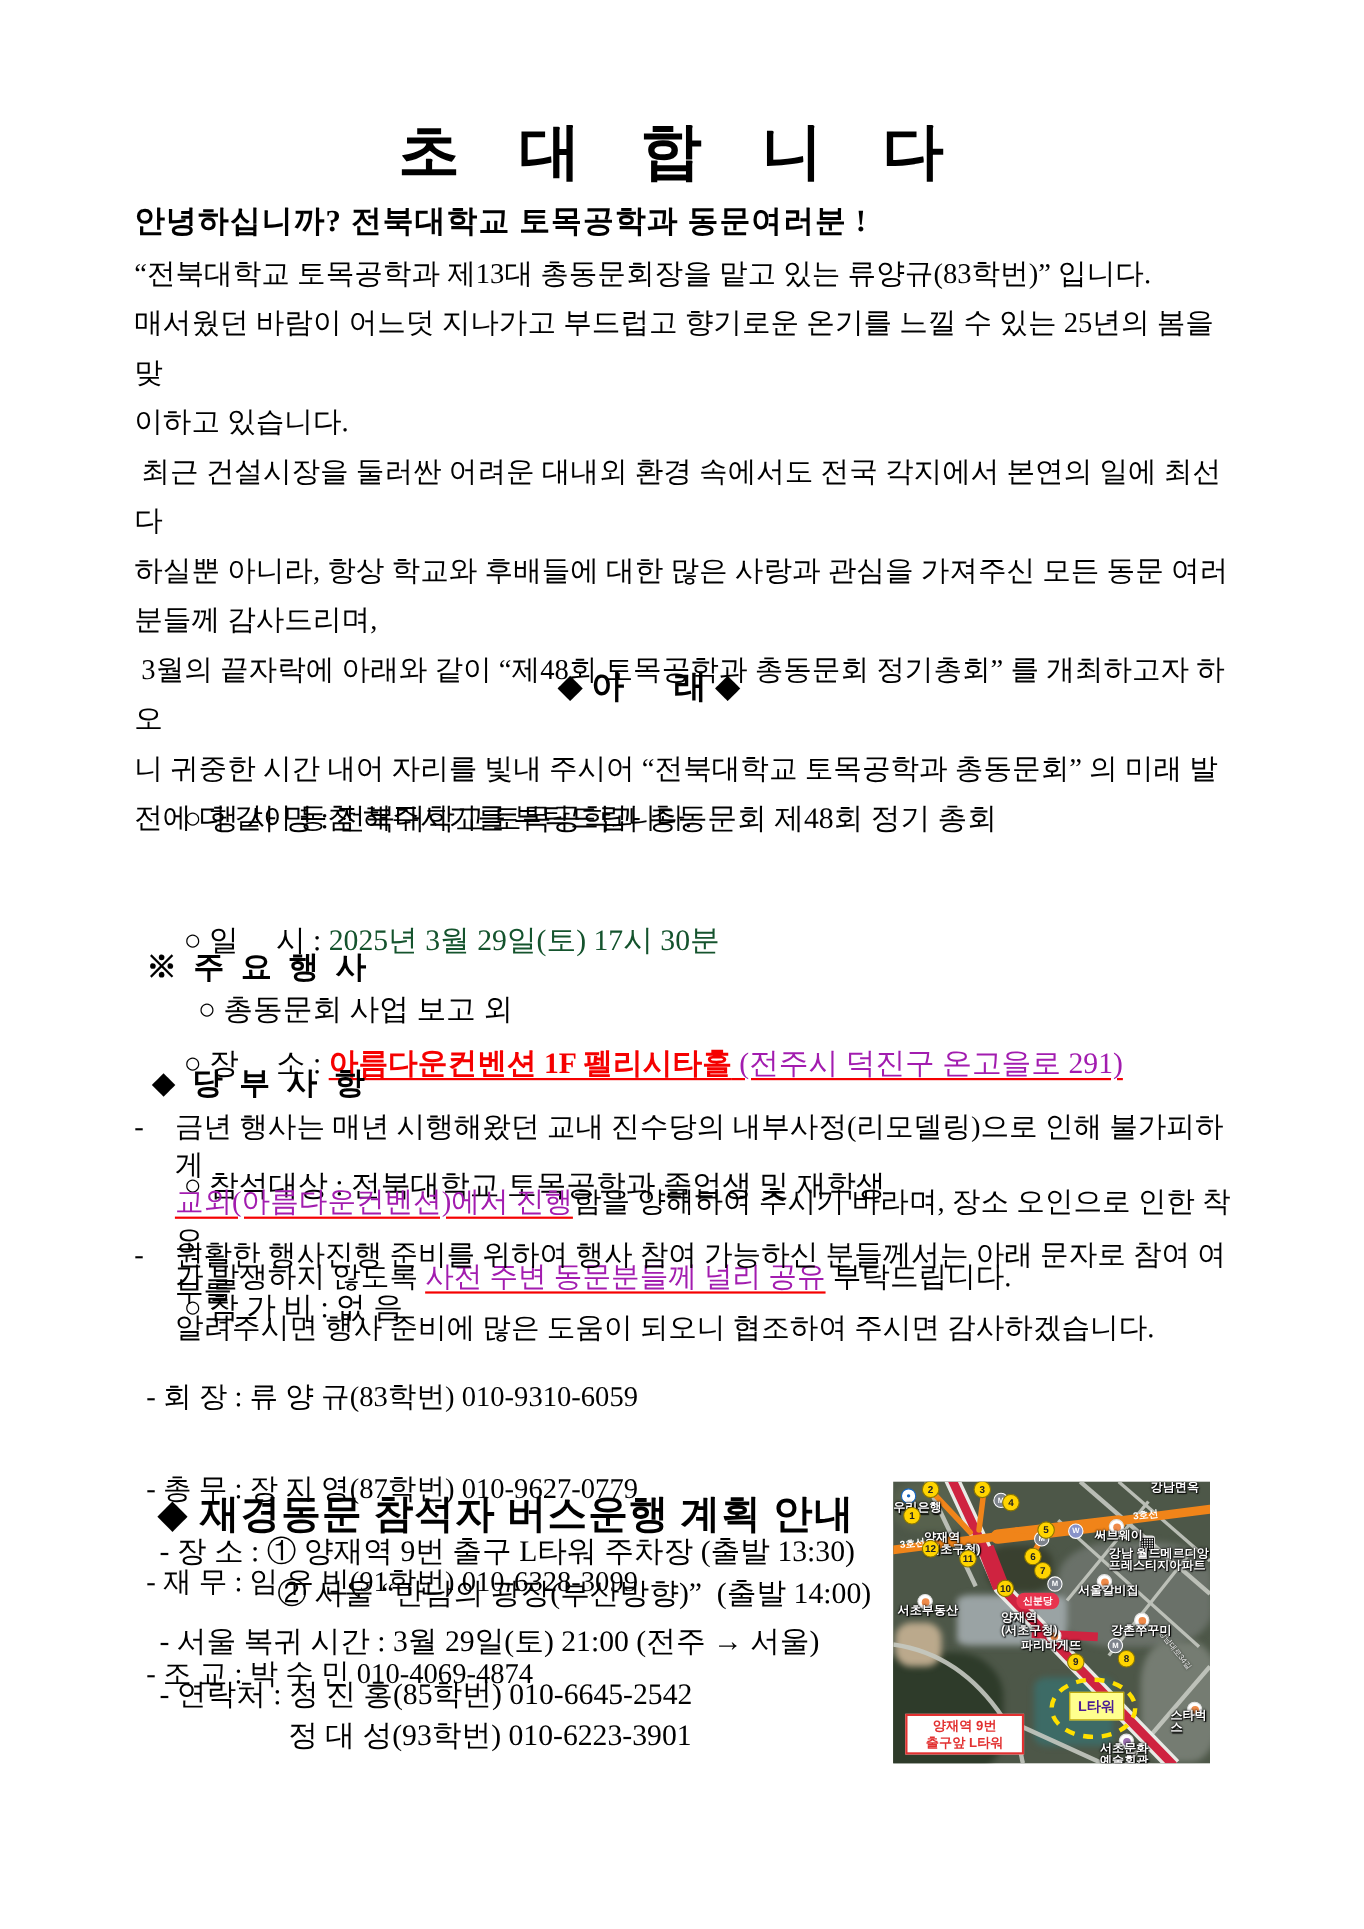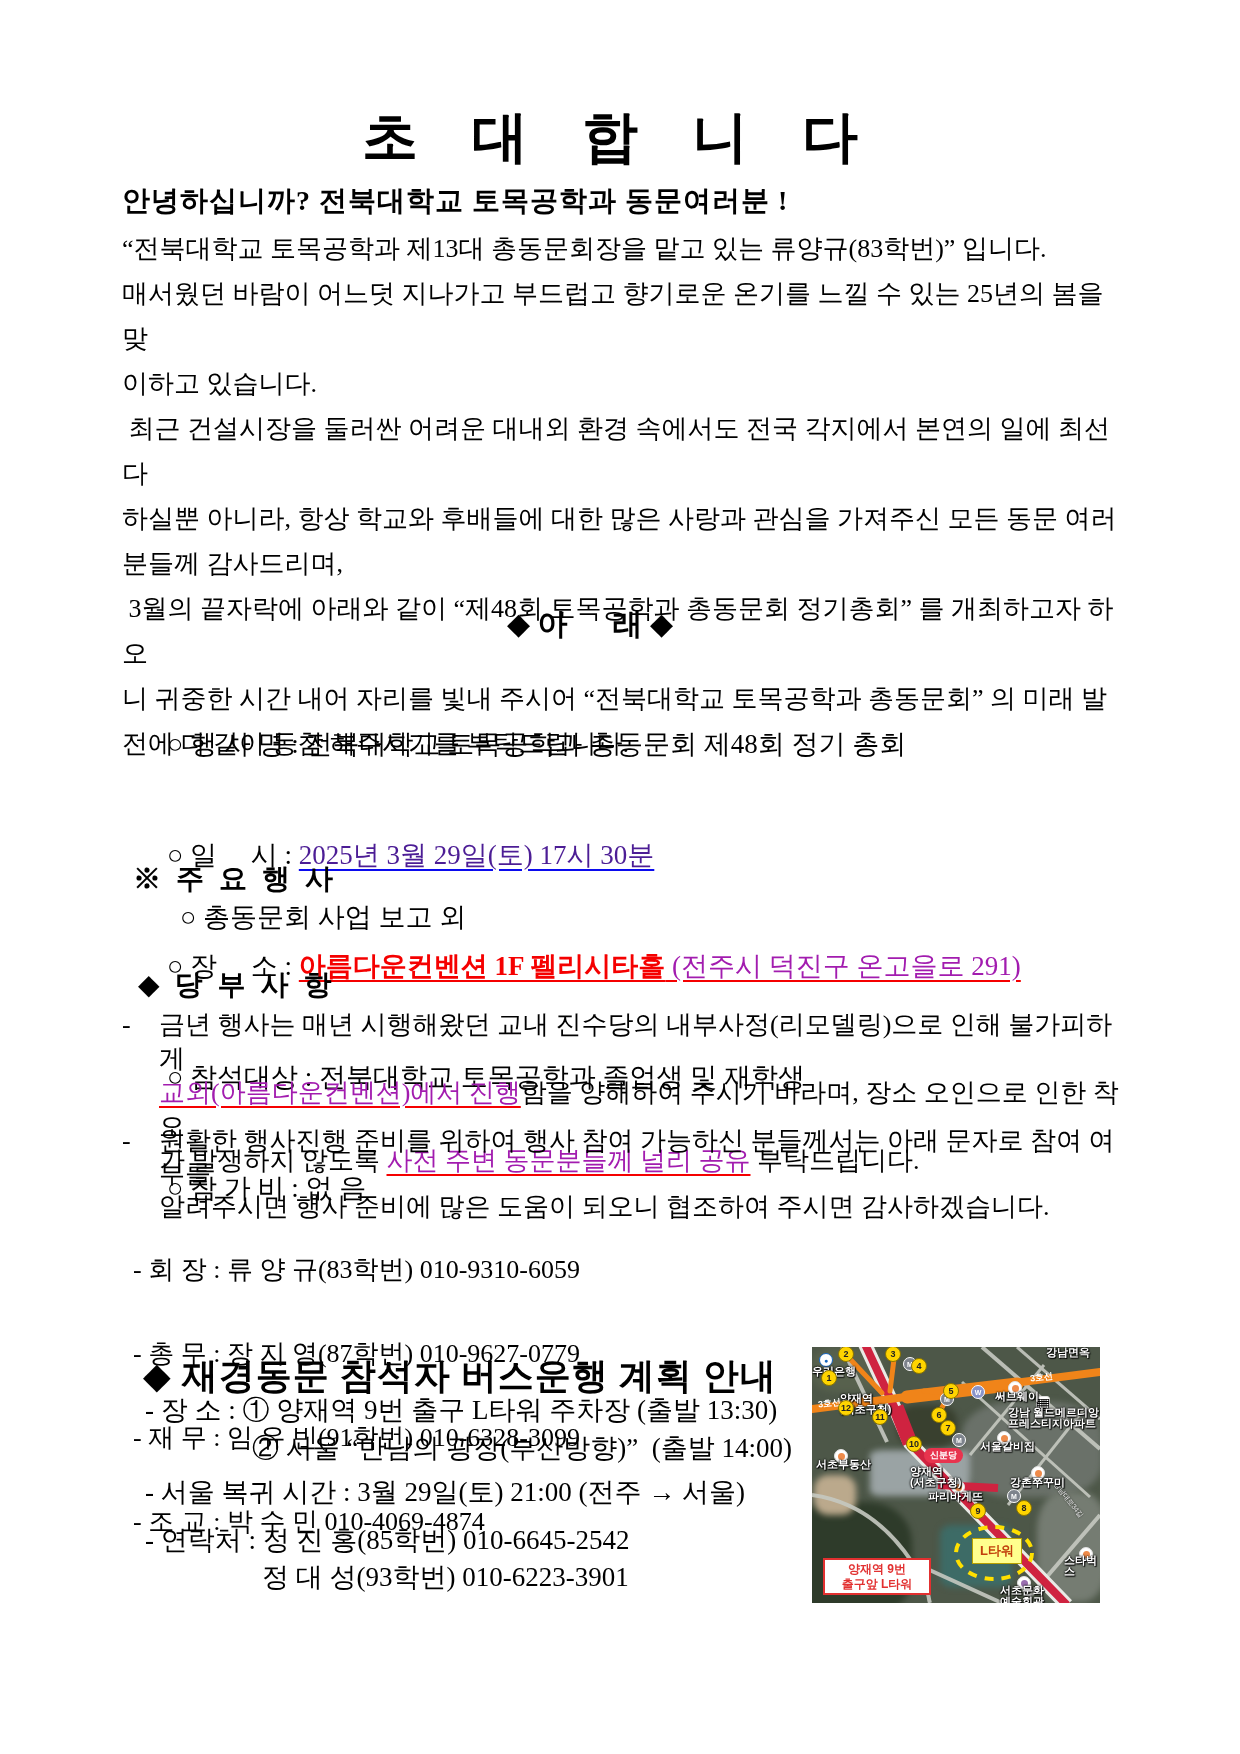--- a/index.html
+++ b/index.html
@@ -5,21 +5,21 @@
   html,body{margin:0;padding:0;background:#888;}
   .page{position:relative;width:1240px;height:1754px;background:#ffffff;margin:0 auto;
         font-family:"Liberation Serif","DejaVu Serif",serif;color:#000;overflow:hidden;}
   .abs{position:absolute;}
   .title{top:100px;left:0;width:1240px;text-align:center;font-size:56px;font-weight:bold;letter-spacing:20px;}
   .greeting{top:182px;left:122px;font-size:28px;font-weight:bold;letter-spacing:1px;}
   .intro{top:226px;left:122px;width:1000px;font-size:26px;line-height:45px;white-space:pre-wrap;}
   .below-head{top:604px;left:0;width:1180px;text-align:center;font-size:30px;font-weight:bold;white-space:pre;}
   .event-list{top:652px;left:167px;font-size:27px;line-height:37px;white-space:pre;}
   .event-row{height:37px;}
-  .blue-link{color:#4c1d95;text-decoration:underline;text-decoration-color:#0b0bee;text-underline-offset:5px;}
+  .blue-link{color:#14532d;text-decoration-color:#0b0bee;text-underline-offset:5px;}
   .red-strong{color:#f50000;font-weight:bold;}
   .red-plain{color:#a21caf;}
   .red-underline{text-decoration:underline;text-decoration-color:#f50000;text-underline-offset:5px;}
   .sec-head{font-weight:bold;font-size:28px;letter-spacing:4px;}
   .item27{font-size:27px;}
   .bullet{left:122px;width:1005px;font-size:26px;}
   .bullet .dash{position:absolute;left:0;top:0;}
   .bullet .lines{margin-left:37px;white-space:pre-wrap;}
   .b1{top:1008px;line-height:34px;}
   .b2{top:1124px;line-height:33px;}
@@ -38,21 +38,21 @@
   .micon{position:absolute;width:12px;height:12px;border-radius:50%;background:#7d838c;border:1px solid #fff;
          color:#fff;font-size:7px;font-weight:bold;display:flex;align-items:center;justify-content:center;z-index:6;}
   .poi{position:absolute;width:12px;height:12px;border-radius:50%;background:#fff;border:1px solid #e0e0e0;
        display:flex;align-items:center;justify-content:center;z-index:6;}
   .poi i{width:7px;height:7px;border-radius:50%;background:#ef8b4a;}
   .pill{position:absolute;background:#e8344e;color:#fff;font-size:9px;font-weight:bold;border-radius:8px;
         padding:1px 6px;z-index:7;}
   .line3-lab{position:absolute;color:#fff;font-size:9px;font-weight:bold;transform:rotate(-7deg);z-index:6;}
   .road-lab{position:absolute;color:#eee;font-size:7px;transform:rotate(52deg);z-index:5;text-shadow:0 0 2px #000;}
   .ltower-box{position:absolute;left:160px;top:191px;width:48px;height:24px;background:#ffff8e;border:1px solid #b8a100;
-        color:#c2410c;font-weight:bold;font-size:13px;display:flex;align-items:center;justify-content:center;z-index:8;}
+        color:#4c1d95;font-weight:bold;font-size:13px;display:flex;align-items:center;justify-content:center;z-index:8;}
   .callout{position:absolute;left:11px;top:211px;width:104px;height:33px;background:#fff;border:2px solid #e23030;
         color:#e23030;font-weight:bold;font-size:12px;line-height:15px;display:flex;align-items:center;justify-content:center;
         text-align:center;white-space:pre-line;z-index:8;}
 </style>
 </head>
 <body>
 
 <div class="page">
 
   <div class="abs title">초 대 합 니 다</div>

